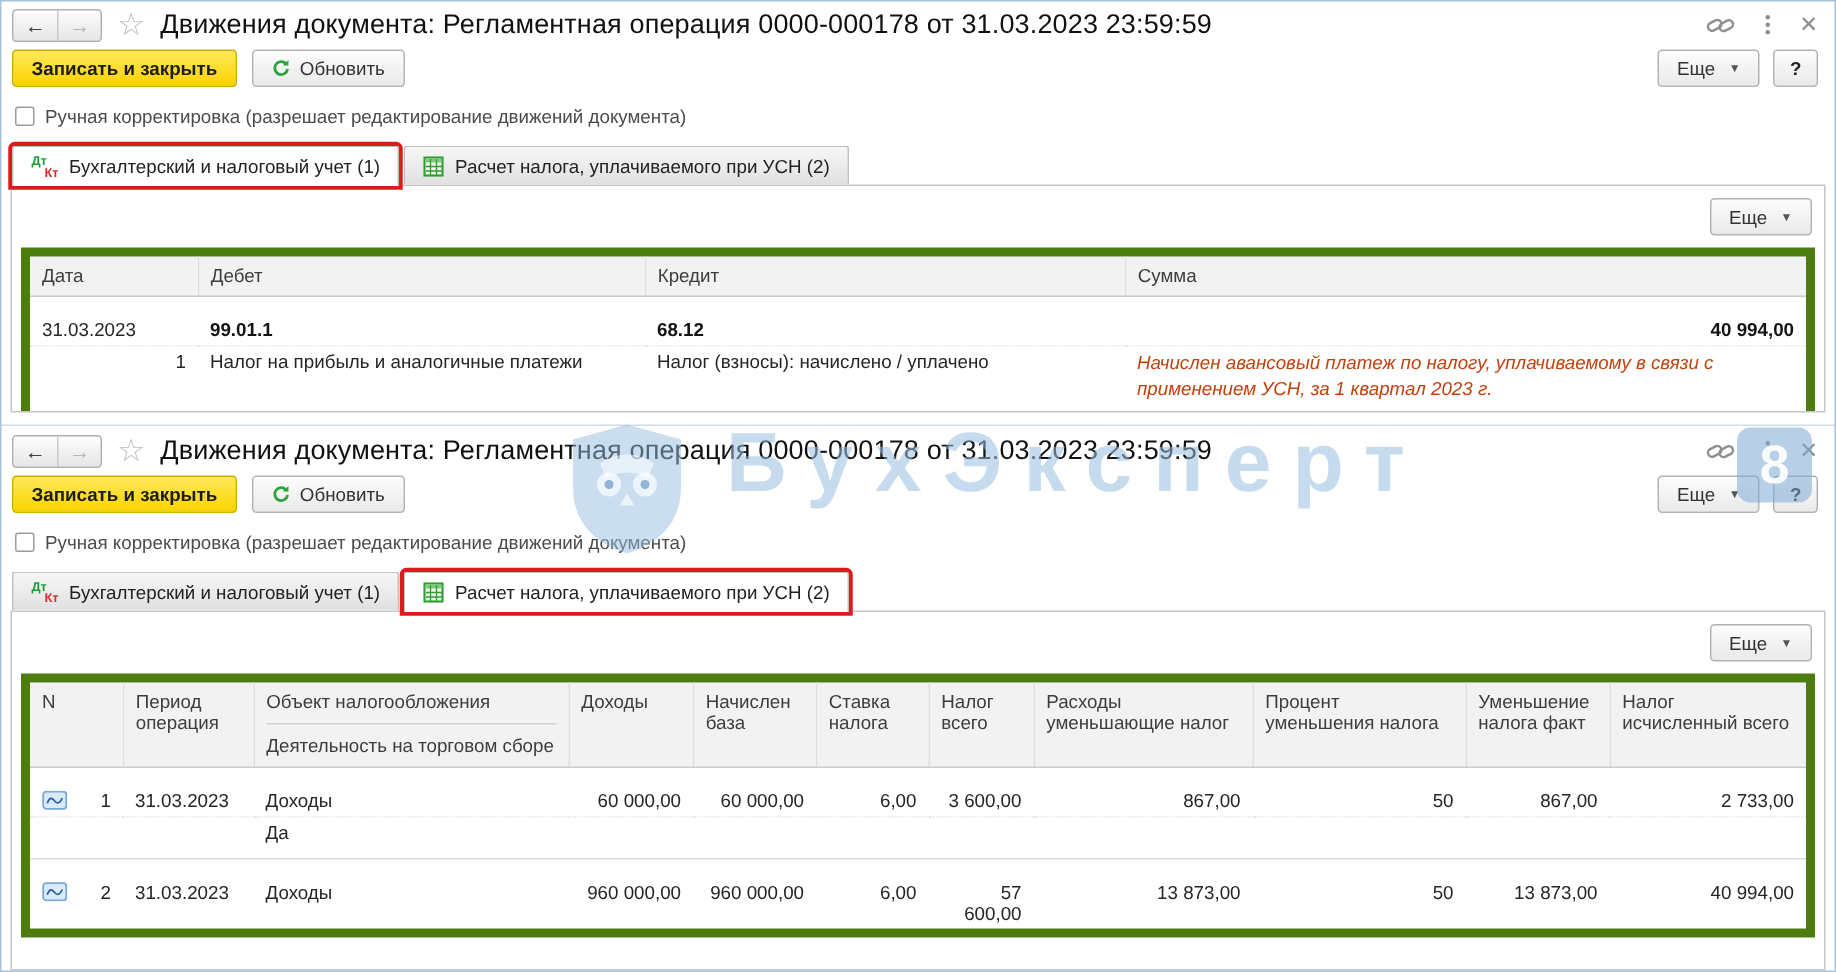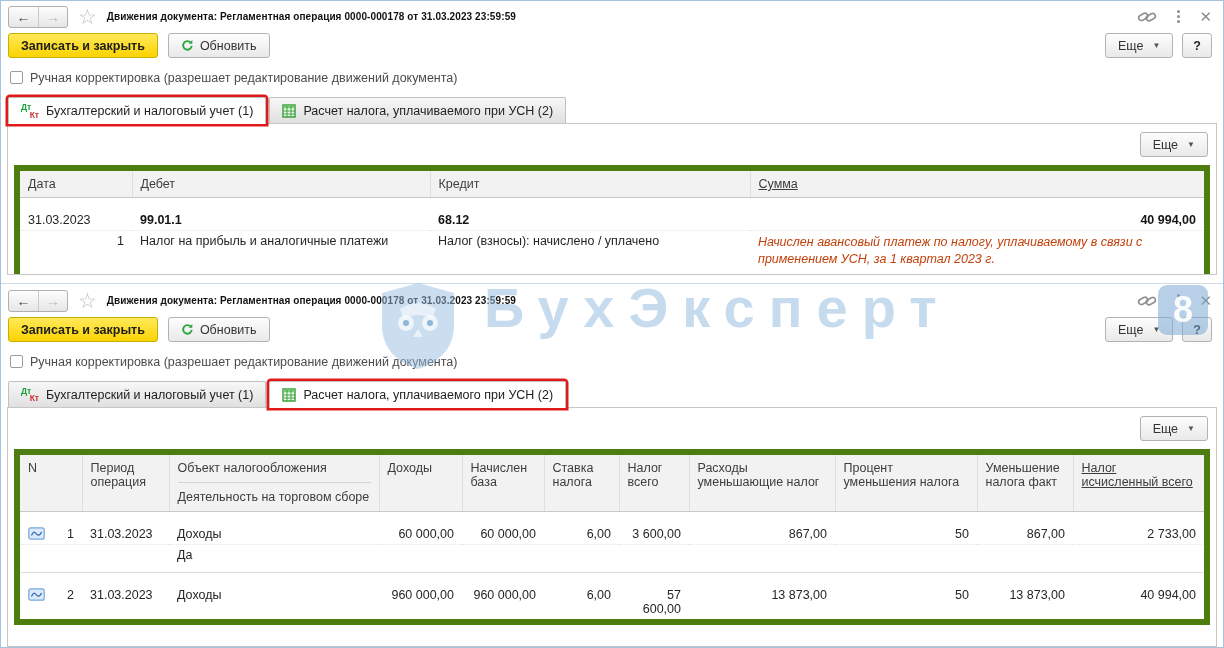--- a/index.html
+++ b/index.html
@@ -10,21 +10,21 @@
   .win1 { height:284px; border-bottom:1px solid #cfdce8; position:relative; background:#fff; }
   .win2 { height:362px; position:relative; background:#fff; }
 
   
   .titlebar { display:flex; align-items:center; gap:10px; padding:5px 12px 2px 8px; height:30px; }
   .navgroup { display:flex; border:1px solid #b0b0b0; border-radius:3px; background:linear-gradient(#fdfdfd,#e6e6e6); overflow:hidden; }
   .navbtn { width:29px; height:20px; display:flex; align-items:center; justify-content:center; font-size:14px; line-height:1; }
   .navbtn.back { color:#3f3f3f; }
   .navbtn.fwd { color:#b8b8b8; border-left:1px solid #c9c9c9; }
   .star { font-size:21px; color:#bdbdbd; line-height:1; }
-  .wtitle { font-size:10px; font-weight:bold; color:#111; white-space:nowrap; letter-spacing:0.1px; }
+  .wtitle { font-size:18px; font-weight:normal; color:#111; white-space:nowrap; letter-spacing:0.1px; }
   .titlebar-right { margin-left:auto; display:flex; align-items:center; gap:17px; }
   .dots { display:flex; flex-direction:column; gap:2px; padding:2px; }
   .dots i { width:3px; height:3px; background:#8d8d8d; border-radius:50%; }
   .closex { color:#8d8d8d; font-size:15px; line-height:1; }
 
   
   .cmdbar { display:flex; align-items:center; gap:10px; padding:3px 12px 5px 8px; height:33px; }
   .btn { height:25px; display:inline-flex; align-items:center; justify-content:center; gap:6px; padding:0 12px;
          background:linear-gradient(#fdfdfd,#e9e9e9); border:1px solid #b3b3b3; border-radius:3px; color:#333; white-space:nowrap;text-align:center; }
   .btn-primary { background:linear-gradient(#ffe95a,#fbd301); border-color:#c9ae00; font-weight:bold; color:#1d1d1d; }
@@ -48,21 +48,21 @@
 
   
   .panel { margin:0 7px; border:1px solid #c6c6c6; background:#fff; position:relative; z-index:1; overflow:hidden; }
   .win1 .panel { height:152px; }
   .win2 .panel { height:240px; }
   .panelbar { display:flex; justify-content:flex-end; padding:8px 8px 6px; }
   .grid { margin:2px 6px 0; border:6px solid #4d7c0f; }
   table { border-collapse:collapse; width:100%; table-layout:fixed; font-size:12.5px; }
   th { background:#f2f2f2; font-weight:normal; text-align:left; color:#3d3d3d; padding:6px 8px; vertical-align:top;
        border-right:1px solid #dedede; border-bottom:1px solid #c9c9c9; overflow:hidden; }
-  th:last-child { border-right:none;text-decoration:underline; }
+  th:last-child { border-right:none; }
   td { padding:4px 8px; vertical-align:top; color:#262626; overflow:hidden; }
   .num { text-align:right; }
   tr.l1 td { padding-top:15px; padding-bottom:3px; }
   tr.l2 td { padding-top:3px; padding-bottom:10px; border-top:1px dotted #e6e6e6; }
   tr.rowsep td { border-bottom:1px solid #dcdcdc; }
   .acct { font-weight:bold; color:#141414; }
   .amount { font-weight:bold; color:#141414; }
   .comment { font-style:italic; color:#c2410c; line-height:1.38; max-width:432px; }
   .hdr-split-top { padding-bottom:7px; }
   .hdr-split-bottom { border-top:1px solid #d2d2d2; padding-top:7px; }

